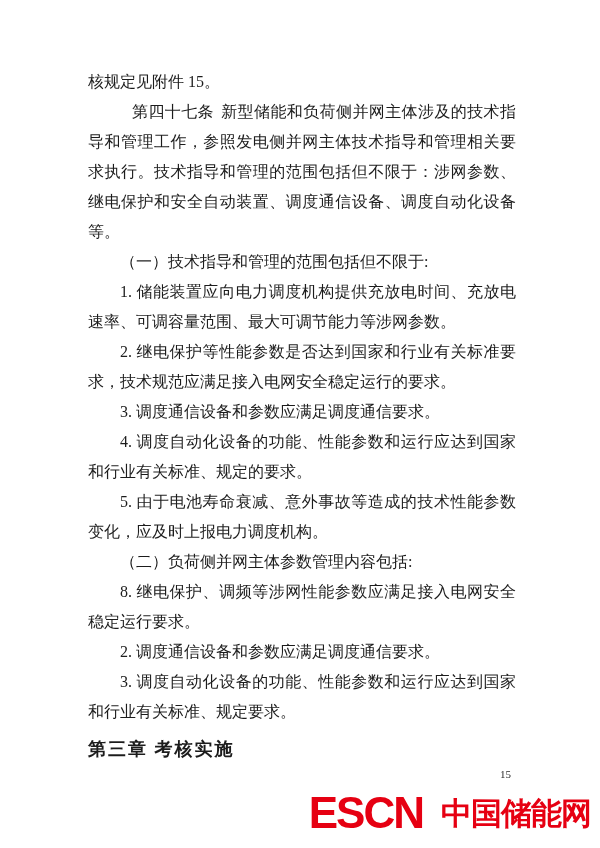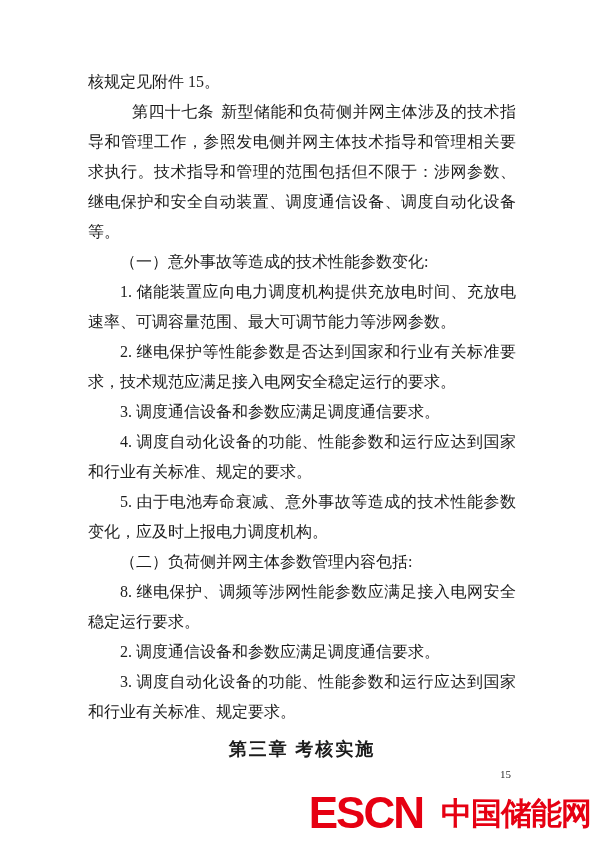--- a/index.html
+++ b/index.html
@@ -20,21 +20,20 @@
     font-size: 16px;
     line-height: 30px;
     text-align: justify;
     text-justify: inter-ideograph;
   }
   .para { margin: 0; }
   .indent { text-indent: 2em; }
   .article-no { font-weight: normal; margin-right: 0.45em; margin-left: 12px; }
   .chapter {
     margin: 7px 0 0 0;
-    text-align: center;
     text-indent: 0;
     font-size: 18px;
     font-weight: bold;
     letter-spacing: 2px;
     color: #1c1c1c;
   }
   .page-number {
     position: absolute;
     left: 500px;
     top: 768px;
@@ -67,21 +66,21 @@
 </style>
 </head>
 <body>
 
 <main class="page">
   <section class="content">
     <p class="para">核规定见附件 15。</p>
     <p class="para indent">
       <b class="article-no">第四十七条</b><span>新型储能和负荷侧并网主体涉及的技术指导和管理工作，参照发电侧并网主体技术指导和管理相关要求执行。技术指导和管理的范围包括但不限于：涉网参数、继电保护和安全自动装置、调度通信设备、调度自动化设备等。</span>
     </p>
-    <p class="para indent">（一）意外事故等造成的技术性能参数变化:</p>
+    <p class="para indent">（一）技术指导和管理的范围包括但不限于:</p>
     <p class="para indent">1. 储能装置应向电力调度机构提供充放电时间、充放电速率、可调容量范围、最大可调节能力等涉网参数。</p>
     <p class="para indent">2. 继电保护等性能参数是否达到国家和行业有关标准要求，技术规范应满足接入电网安全稳定运行的要求。</p>
     <p class="para indent">3. 调度通信设备和参数应满足调度通信要求。</p>
     <p class="para indent">4. 调度自动化设备的功能、性能参数和运行应达到国家和行业有关标准、规定的要求。</p>
     <p class="para indent">5. 由于电池寿命衰减、意外事故等造成的技术性能参数变化，应及时上报电力调度机构。</p>
     <p class="para indent">（二）负荷侧并网主体参数管理内容包括:</p>
     <p class="para indent">8. 继电保护、调频等涉网性能参数应满足接入电网安全稳定运行要求。</p>
     <p class="para indent">2. 调度通信设备和参数应满足调度通信要求。</p>
     <p class="para indent">3. 调度自动化设备的功能、性能参数和运行应达到国家和行业有关标准、规定要求。</p>
     <h2 class="chapter">第三章 考核实施</h2>

